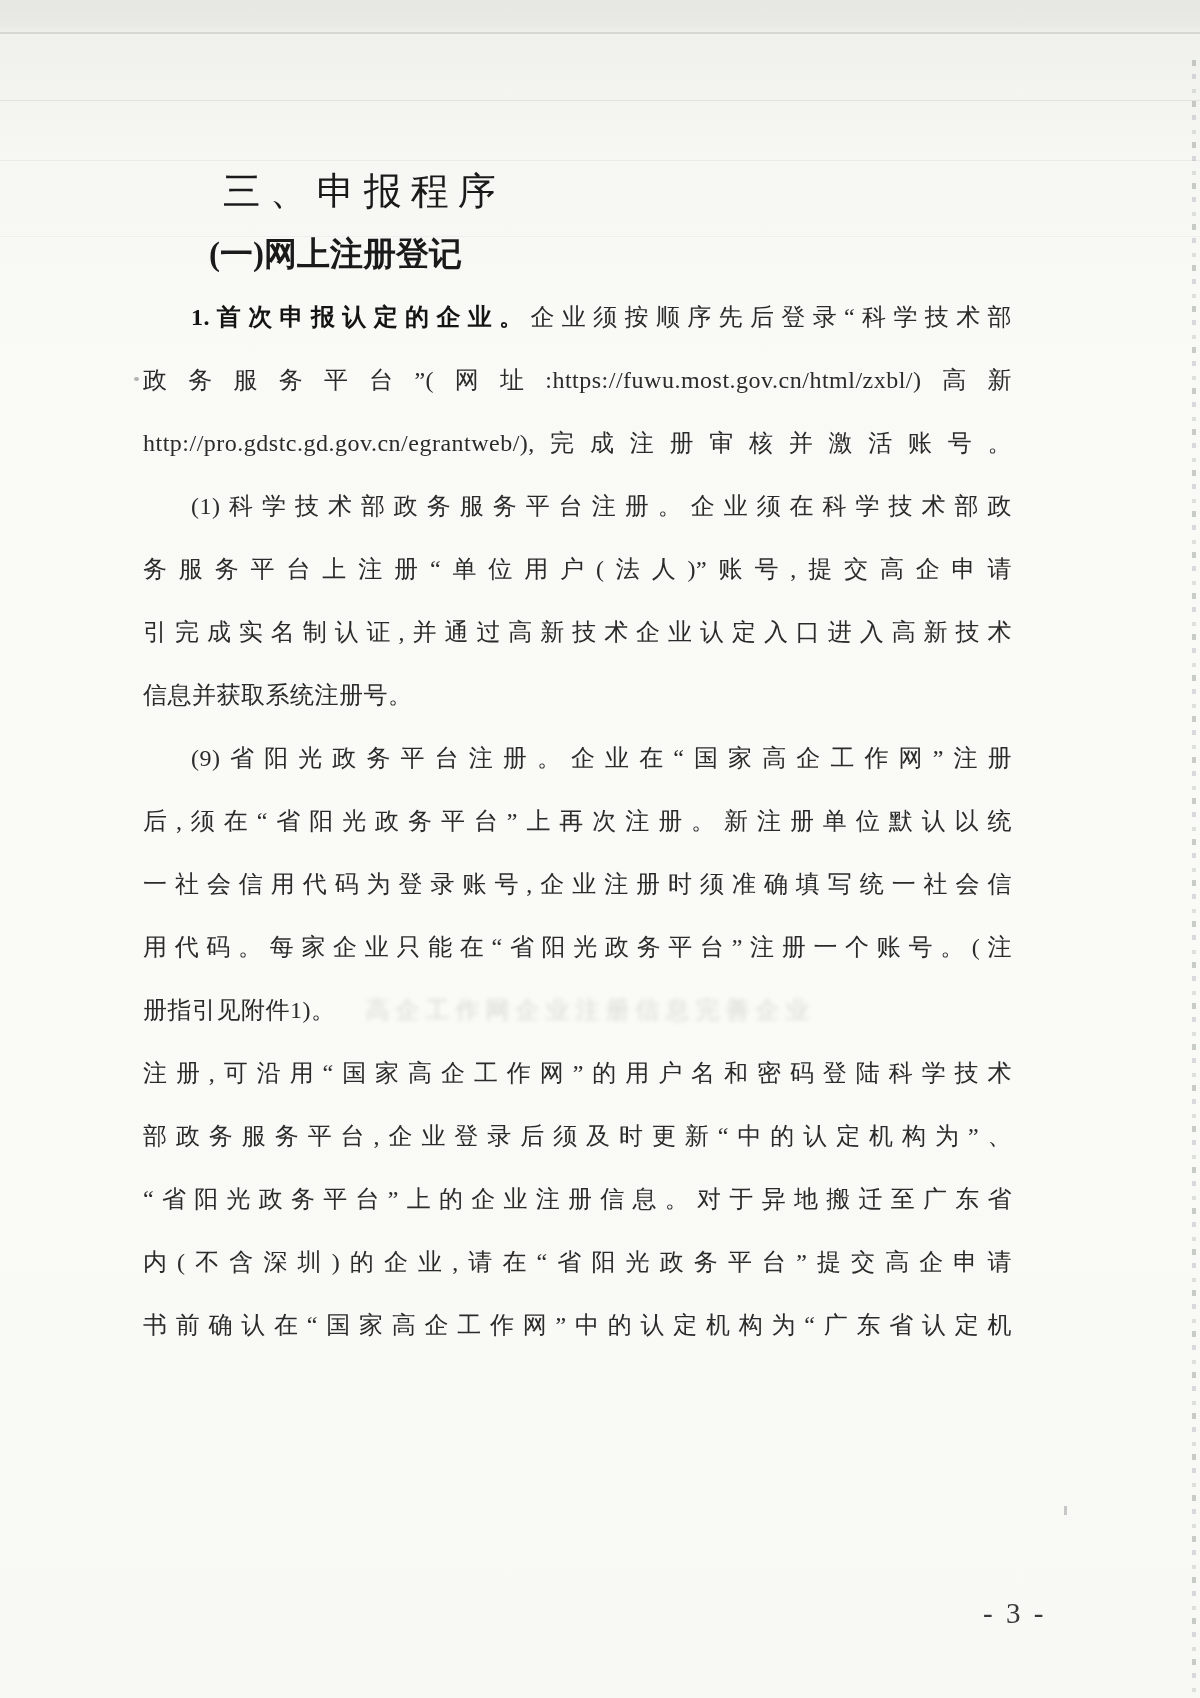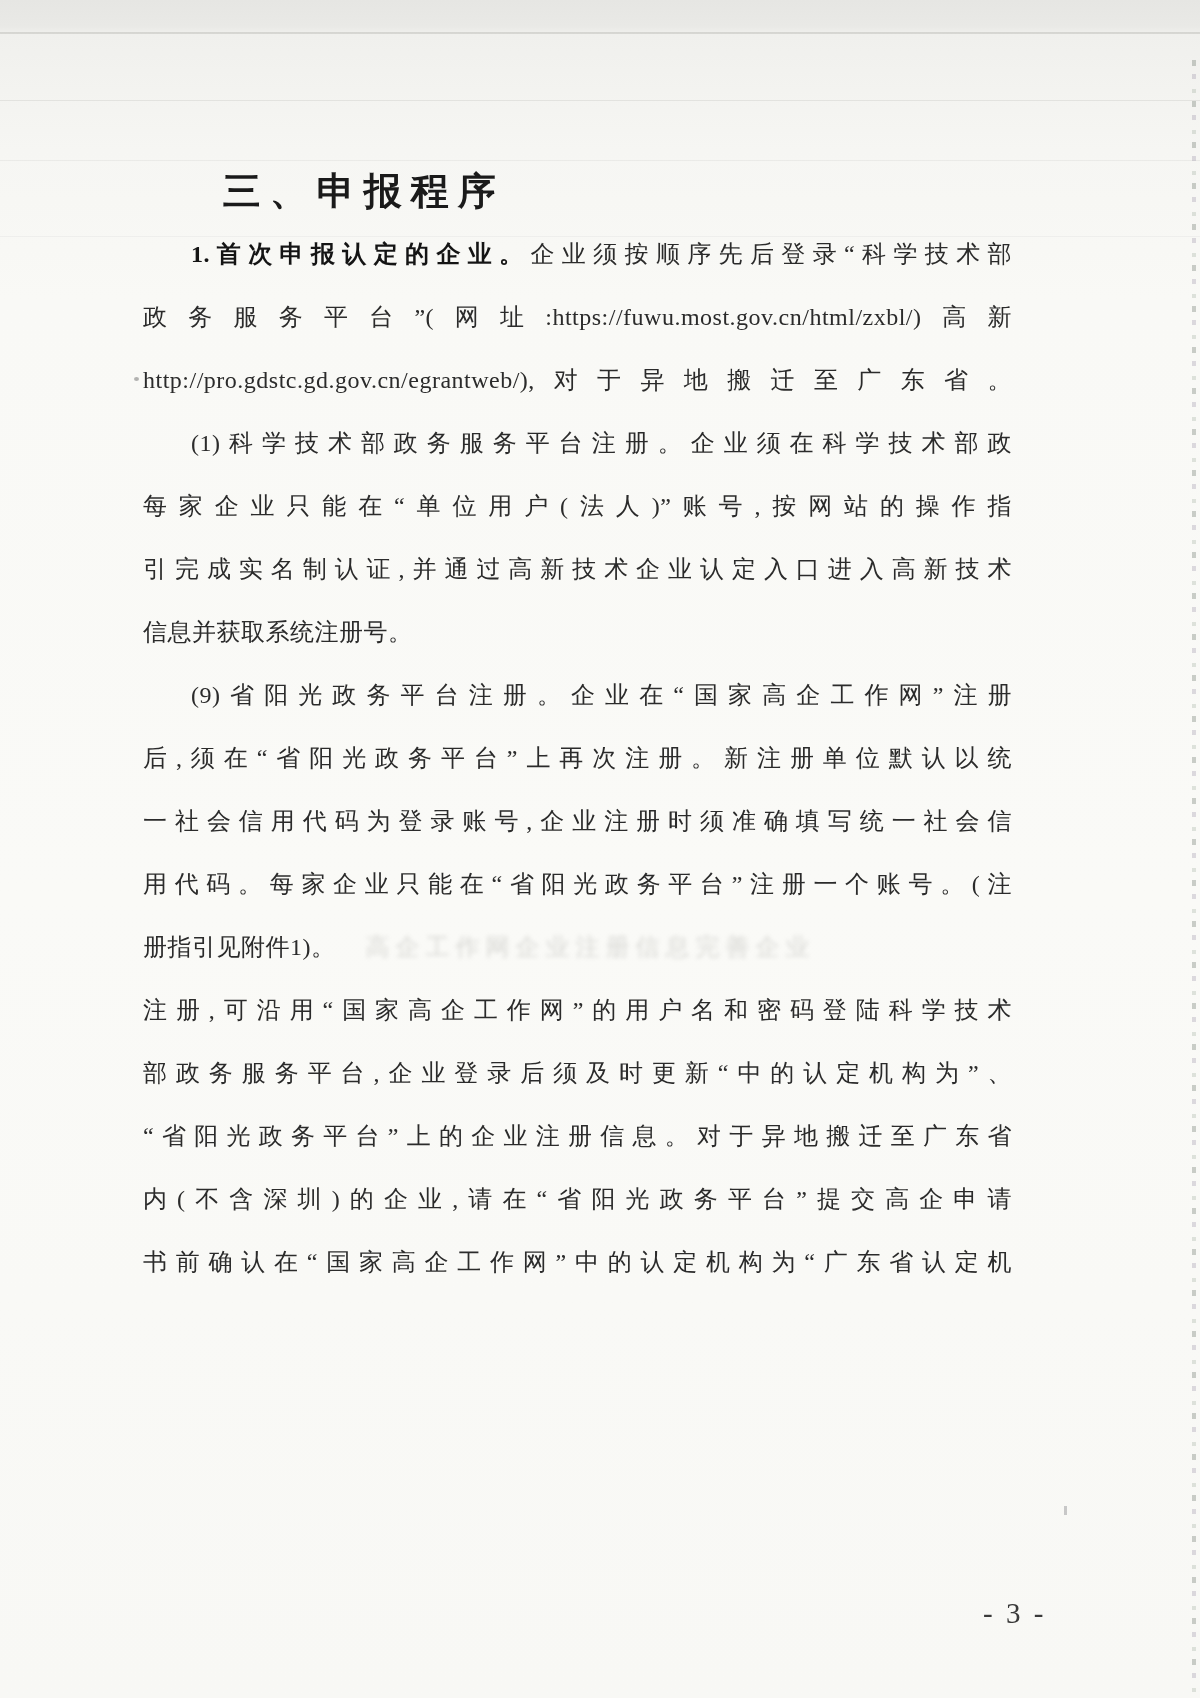--- a/index.html
+++ b/index.html
@@ -37,21 +37,21 @@
   }
   .row{
     height:63px;line-height:63px;
     font-size:24px;color:#2b2b2b;
     white-space:nowrap;
     letter-spacing:0.5px;
   }
   .row.j{white-space:normal;text-align:justify;text-align-last:justify;}
   .row.ind{text-indent:2em;}
   .row b{font-weight:bold;color:#141414;}
-  .row.h1{font-size:38px;font-weight:bold;color:#1a1a1a;
+  .row.h1{font-size:38px;font-weight:normal;color:#1a1a1a;
     letter-spacing:9px;text-indent:2.1em;}
   .row.h2{font-size:33px;font-weight:bold;color:#1a1a1a;
     letter-spacing:0px;text-indent:2em;}
   .ghost{
     display:inline-block;margin-left:30px;
     color:rgba(125,125,120,.55);opacity:.5;
     filter:blur(2px);letter-spacing:6px;
   }
   .page-number{
     position:absolute;top:1582px;left:983px;height:63px;line-height:63px;
@@ -67,26 +67,27 @@
   <div class="streak s1"></div>
   <div class="streak s2"></div>
   <div class="streak s3"></div>
   <div class="streak s4"></div>
   <div class="edge-artifact"></div>
   <div class="ink-dot"></div>
   <div class="speck"></div>
 
   <div class="textblock">
     <div class="row h1">三、申报程序</div>
+    <div class="row h2">(一)网上注册登记</div>
 
     <div class="row j ind"><b>1.首次申报认定的企业。</b><span>企业须按顺序先后登录“科学技术部</span></div>
     <div class="row j">政务服务平台”(网址:https://fuwu.most.gov.cn/html/zxbl/)高新</div>
-    <div class="row j">http://pro.gdstc.gd.gov.cn/egrantweb/),对于异地搬迁至广东省。</div>
+    <div class="row j">http://pro.gdstc.gd.gov.cn/egrantweb/),完成注册审核并激活账号。</div>
     <div class="row j ind">(1)科学技术部政务服务平台注册。企业须在科学技术部政</div>
-    <div class="row j">每家企业只能在“单位用户(法人)”账号,按网站的操作指</div>
+    <div class="row j">务服务平台上注册“单位用户(法人)”账号,提交高企申请</div>
     <div class="row j">引完成实名制认证,并通过高新技术企业认定入口进入高新技术</div>
     <div class="row">信息并获取系统注册号。</div>
     <div class="row j ind">(9)省阳光政务平台注册。企业在“国家高企工作网”注册</div>
     <div class="row j">后,须在“省阳光政务平台”上再次注册。新注册单位默认以统</div>
     <div class="row j">一社会信用代码为登录账号,企业注册时须准确填写统一社会信</div>
     <div class="row j">用代码。每家企业只能在“省阳光政务平台”注册一个账号。(注</div>
     <div class="row"><span>册指引见附件1)。</span><span class="ghost">高企工作网企业注册信息完善企业</span></div>
     <div class="row j">注册,可沿用“国家高企工作网”的用户名和密码登陆科学技术</div>
     <div class="row j">部政务服务平台,企业登录后须及时更新“中的认定机构为”、</div>
     <div class="row j">“省阳光政务平台”上的企业注册信息。对于异地搬迁至广东省</div>

